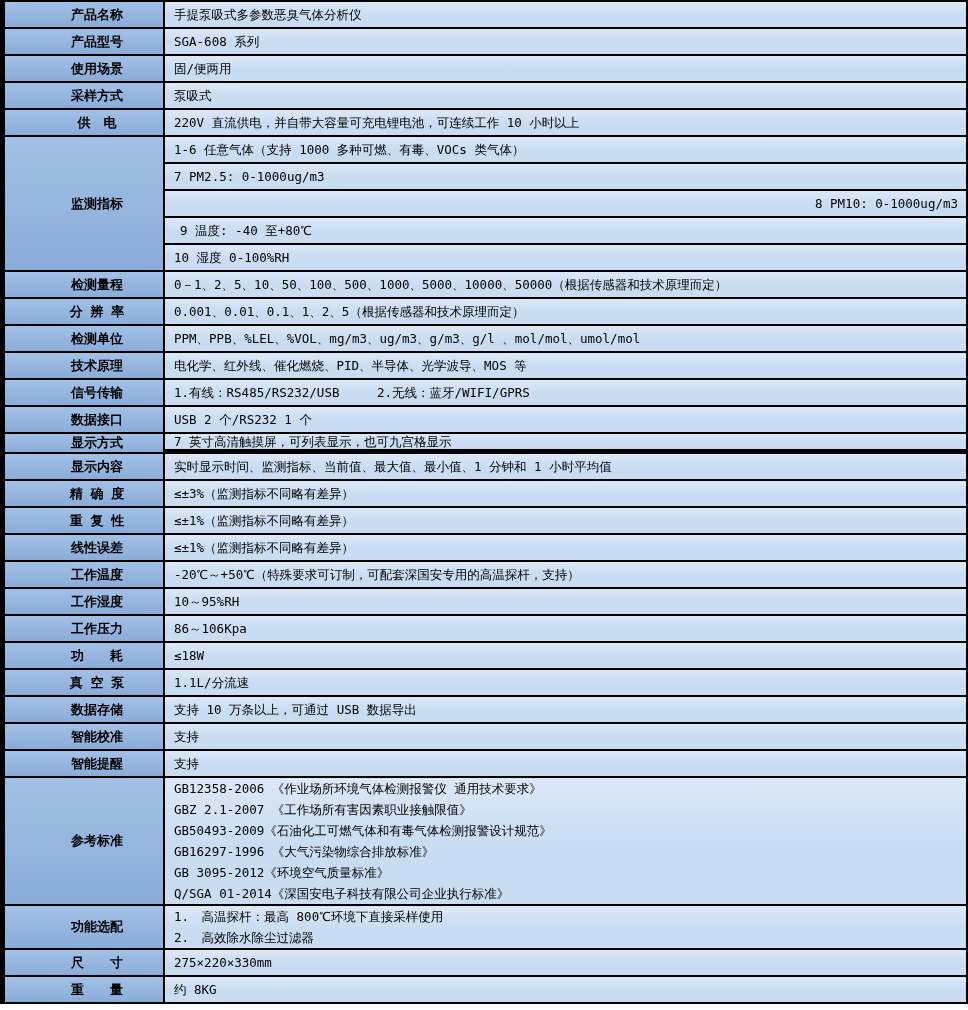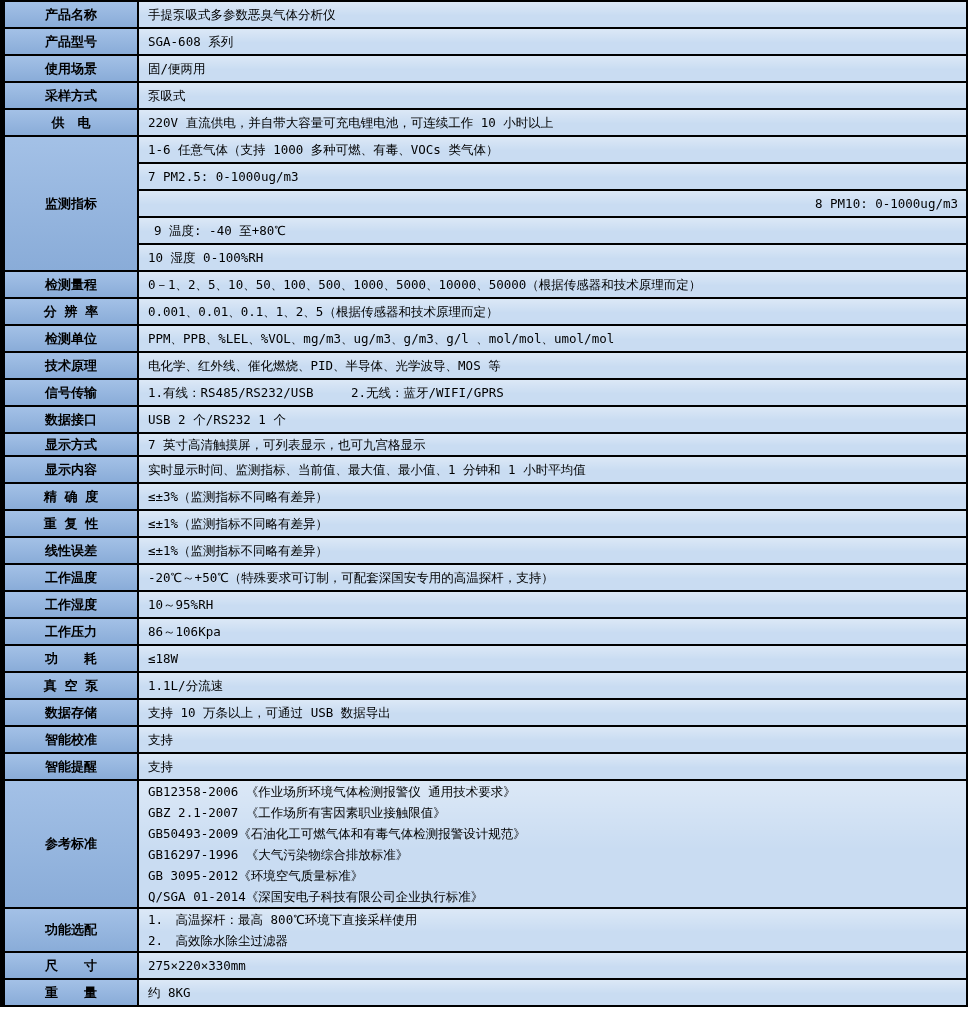--- a/index.html
+++ b/index.html
@@ -31,20 +31,21 @@
     background: var(--label-bg, #8FB3E1);
     background-image: linear-gradient(to bottom, rgba(255,255,255,0.18), rgba(0,0,0,0.04));
     display: flex;
     align-items: center;
     justify-content: center;
     font-weight: bold;
     font-size: 13px;
     color: #000;
     text-align: center;
     white-space: pre;
+    padding-left: 26px;
   }
   .value-col {
     flex: 1 1 auto;
     display: flex;
     flex-direction: column;
     gap: 2px;
   }
   .value-cell {
     background: var(--value-bg, #C9DCF2);
     background-image: linear-gradient(to bottom, rgba(255,255,255,0.35), rgba(255,255,255,0) 55%);
@@ -172,21 +173,21 @@
       <div class="label-cell">数据接口</div>
       <div class="value-col">
         <div class="value-cell" style="height: 25px;">
           <div class="line">USB 2 个/RS232 1 个</div>
         </div>
       </div>
     </div>
     <div class="spec-row">
       <div class="label-cell">显示方式</div>
       <div class="value-col">
-        <div class="value-cell" style="height: 21px;">
+        <div class="value-cell" style="height: 15px;">
           <div class="line">7 英寸高清触摸屏，可列表显示，也可九宫格显示</div>
         </div>
       </div>
     </div>
     <div class="spec-row">
       <div class="label-cell">显示内容</div>
       <div class="value-col">
         <div class="value-cell" style="height: 25px;">
           <div class="line">实时显示时间、监测指标、当前值、最大值、最小值、1 分钟和 1 小时平均值</div>
         </div>

